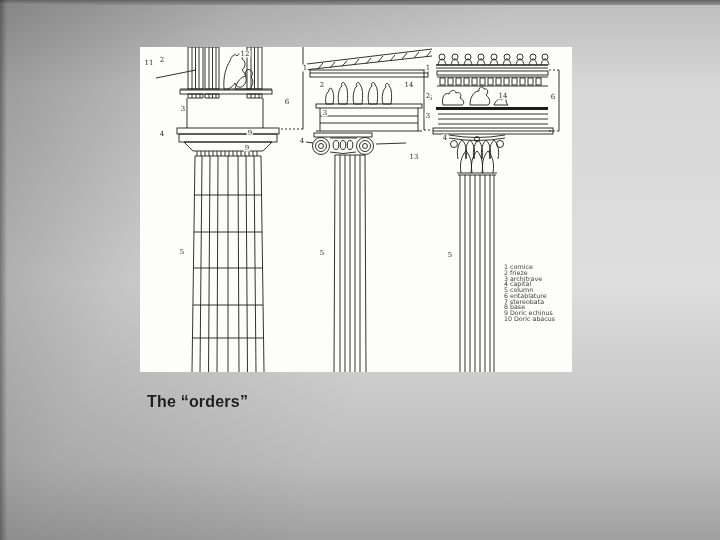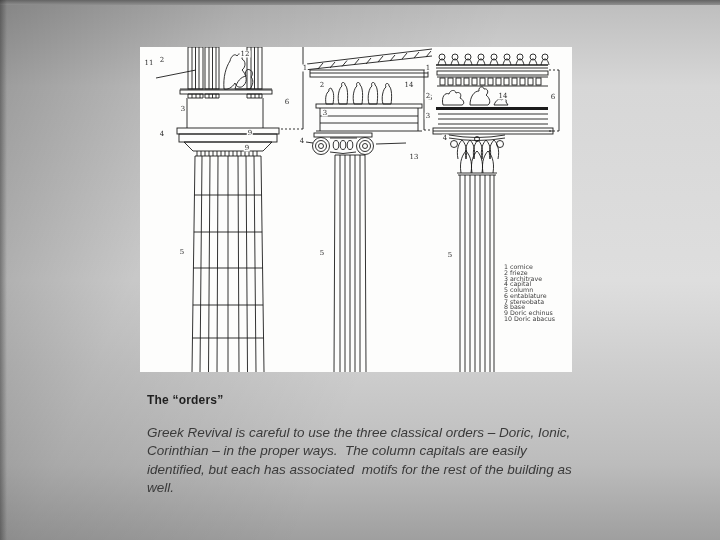--- a/index.html
+++ b/index.html
@@ -31,21 +31,21 @@
     font:7px "DejaVu Serif", serif;line-height:7px;color:#2d2d2d;
     background:#fdfdfc;padding:0 1px;white-space:nowrap;
   }
   .legend{
     position:absolute;left:364px;top:217px;width:64px;
     font:6.3px "DejaVu Sans", sans-serif;line-height:5.75px;color:#3c3c3c;
   }
   .legend-item{white-space:nowrap;}
   .title{
     position:absolute;left:147px;top:393px;width:440px;
-    font-size:12px;font-weight:bold;color:#1f1f1f;letter-spacing:0.2px;
+    font-size:16px;font-weight:bold;color:#1f1f1f;letter-spacing:0.2px;
   }
   .bodytext{
     position:absolute;left:147px;top:424px;width:432px;
     font-size:13.5px;font-style:italic;color:#3a3a3a;line-height:1.36;
     white-space:pre-wrap;
   }
 </style>
 </head>
 <body>
 
@@ -237,14 +237,13 @@
       <div class="legend-item">5 column</div>
       <div class="legend-item">6 entablature</div>
       <div class="legend-item">7 stereobata</div>
       <div class="legend-item">8 base</div>
       <div class="legend-item">9 Doric echinus</div>
       <div class="legend-item">10 Doric abacus</div>
     </div>
   </div>
 
   <div class="title">The “orders”</div>
-  <div class="bodytext">Greek Revival is careful to use the three classical orders – Doric, Ionic, Corinthian – in the proper ways.  The column capitals are easily  identified, but each has associated  motifs for the rest of the building as well.</div>
 </div>
 
 </body></html>

